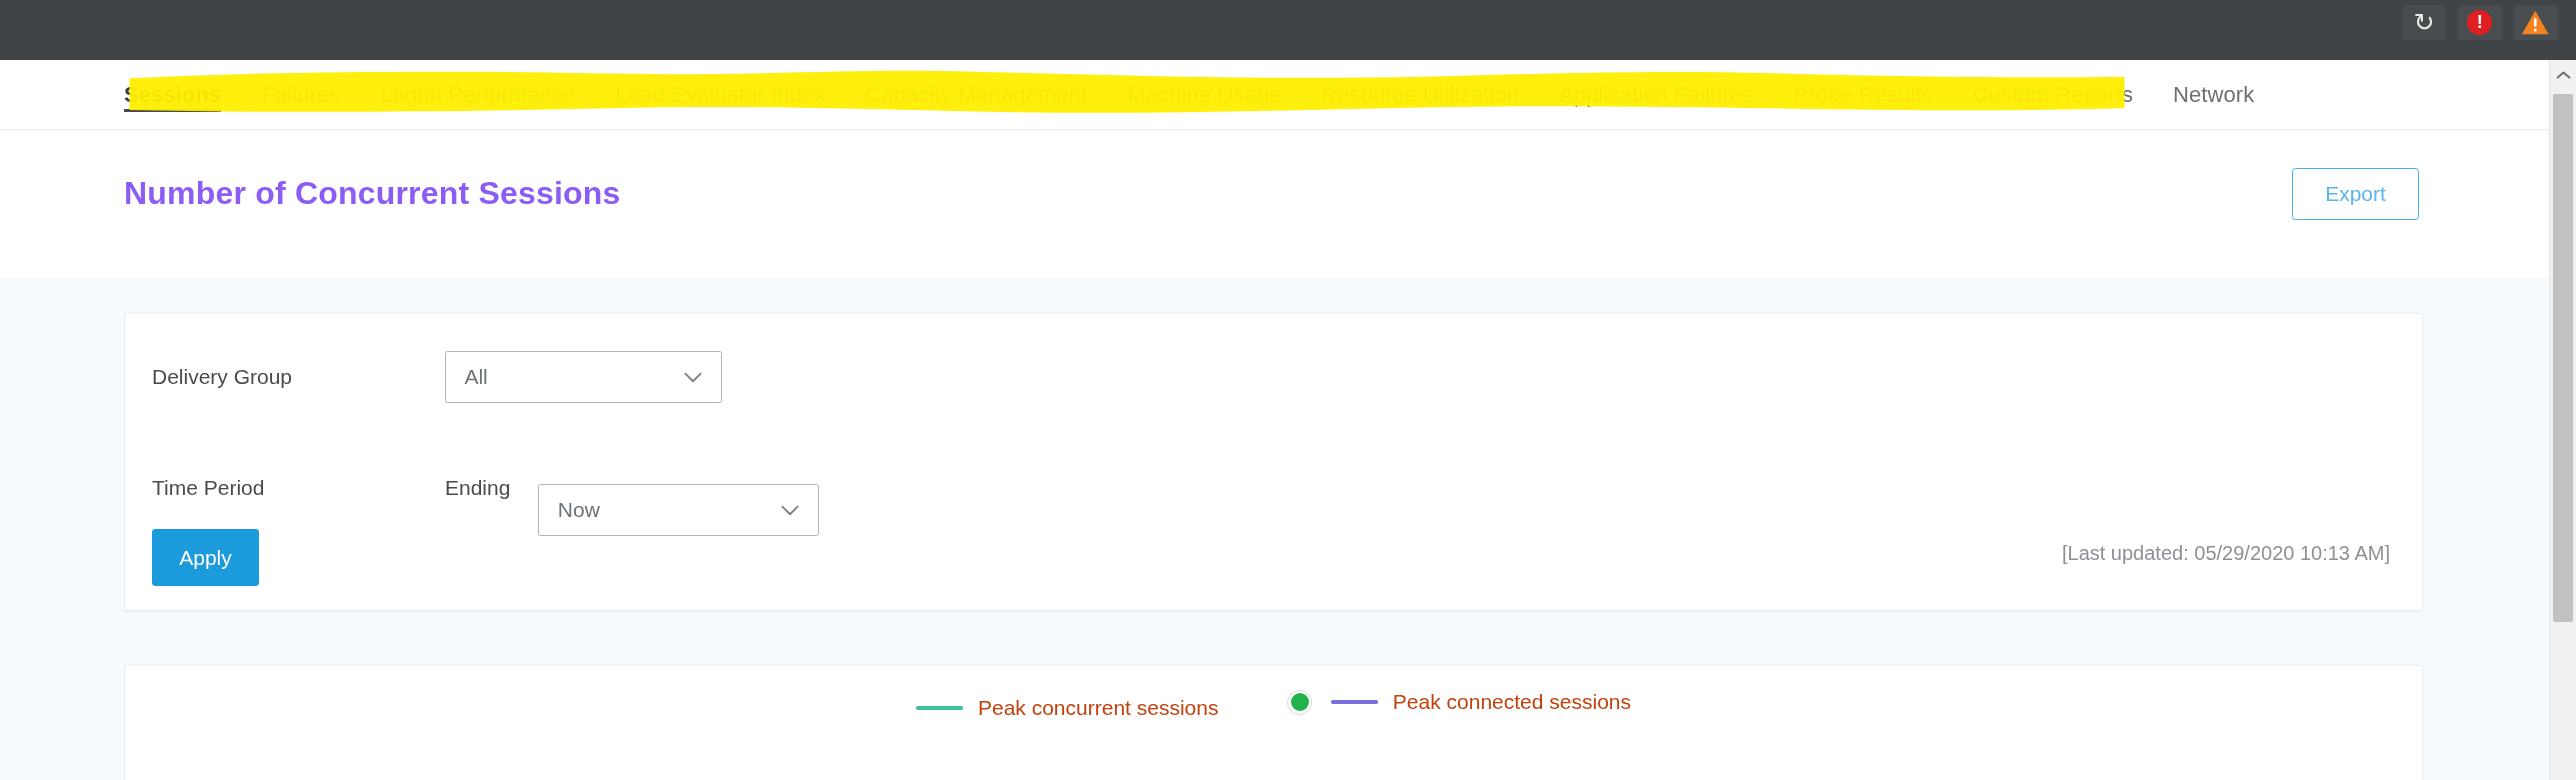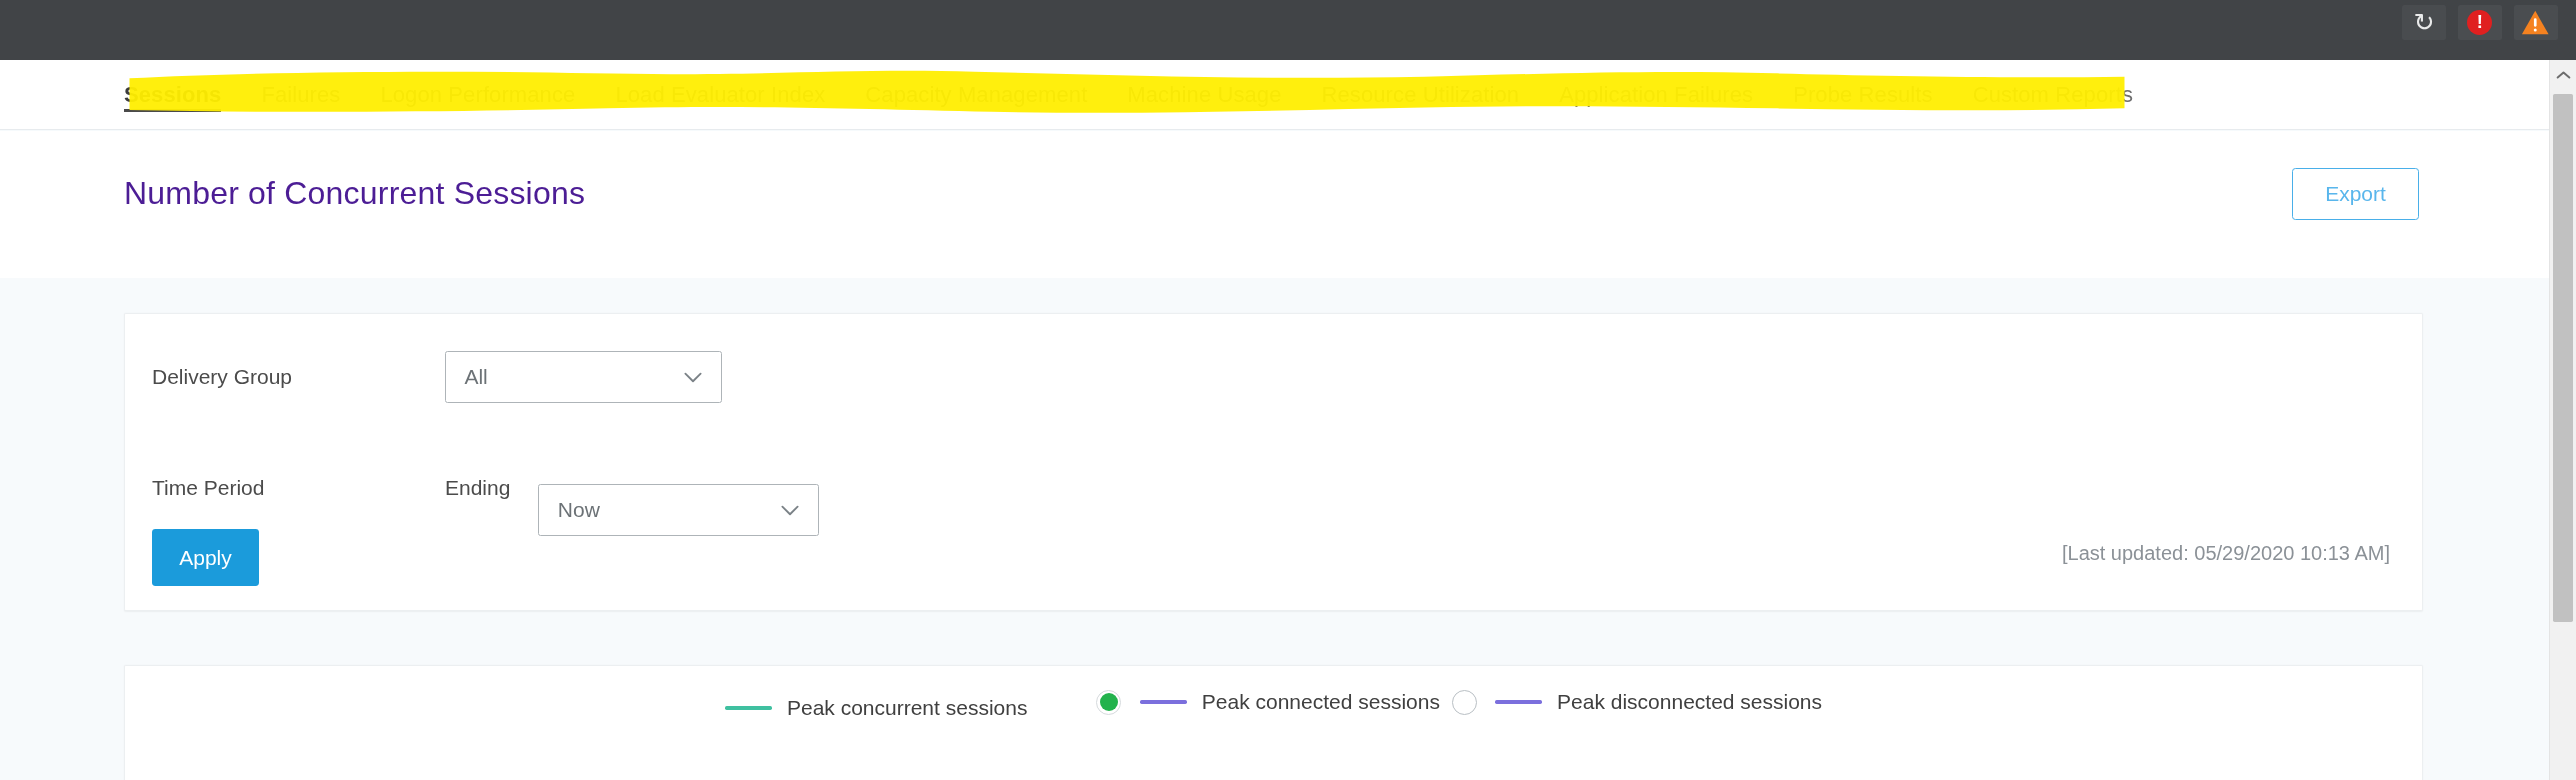--- a/index.html
+++ b/index.html
@@ -145,22 +145,22 @@
     width: 2549px;
     height: 148px;
     background: #ffffff;
     border-bottom: 0.8px solid #e7ebee;
   }
   .page-title {
     position: absolute;
     left: 124px;
     top: 44px;
     font-size: 32px;
-    font-weight: normal;
-    color: #4c1d95;
+    font-weight: bold;
+    color: #8b5cf6;
     letter-spacing: 0.2px;
   }
   .export-btn {
     position: absolute;
     right: 130px;
     top: 37px;
     width: 127px;
     height: 52px;
     border: 1.7px solid #49afe9;
     border-radius: 3.4px;
@@ -332,21 +332,21 @@
   }
   .swatch {
     width: 47px;
     height: 4.2px;
     border-radius: 1.7px;
     margin-right: 15px;
     flex: 0 0 auto;
   }
   .legend-label {
     font-size: 21px;
-    color: #404040;
+    color: #c2410c;
   }
 
   
   .scrollbar {
     position: absolute;
     top: 60px;
     right: 0;
     width: 27px;
     height: 720px;
     background: #f1f1f1;
@@ -409,20 +409,21 @@
       <div class="tab active"><span>Sessions</span></div>
       <div class="tab"><span>Failures</span></div>
       <div class="tab"><span>Logon Performance</span></div>
       <div class="tab"><span>Load Evaluator Index</span></div>
       <div class="tab"><span>Capacity Management</span></div>
       <div class="tab"><span>Machine Usage</span></div>
       <div class="tab"><span>Resource Utilization</span></div>
       <div class="tab"><span>Application Failures</span></div>
       <div class="tab"><span>Probe Results</span></div>
       <div class="tab"><span>Custom Reports</span></div>
+      <div class="tab"><span>Network</span></div>
     </div>
   </div>
 
   <div class="highlight-layer">
     <svg width="2549" height="70" viewBox="0 0 3040 84">
       <path d="M146,22
                C 300,14 520,12 700,16
                C 900,20 1000,10 1160,14
                C 1320,18 1500,24 1700,20
                C 1860,16 1980,12 2120,16
@@ -485,25 +486,20 @@
         </div>
 
         <div class="legend-right">
 
           <div class="legend-item">
             <span class="radio checked"></span>
             <span class="swatch" style="background:#7b6fdd"></span>
             <span class="legend-label">Peak connected sessions</span>
           </div>
 
-          <div class="legend-item">
-            <span class="radio"></span>
-            <span class="swatch" style="background:#7b6fdd"></span>
-            <span class="legend-label">Peak disconnected sessions</span>
-          </div>
 
         </div>
       </div>
     </div>
 
   </div>
 
   <div class="scrollbar">
     <div class="sb-arrow">
       <svg width="15" height="10" viewBox="0 0 18 12">

